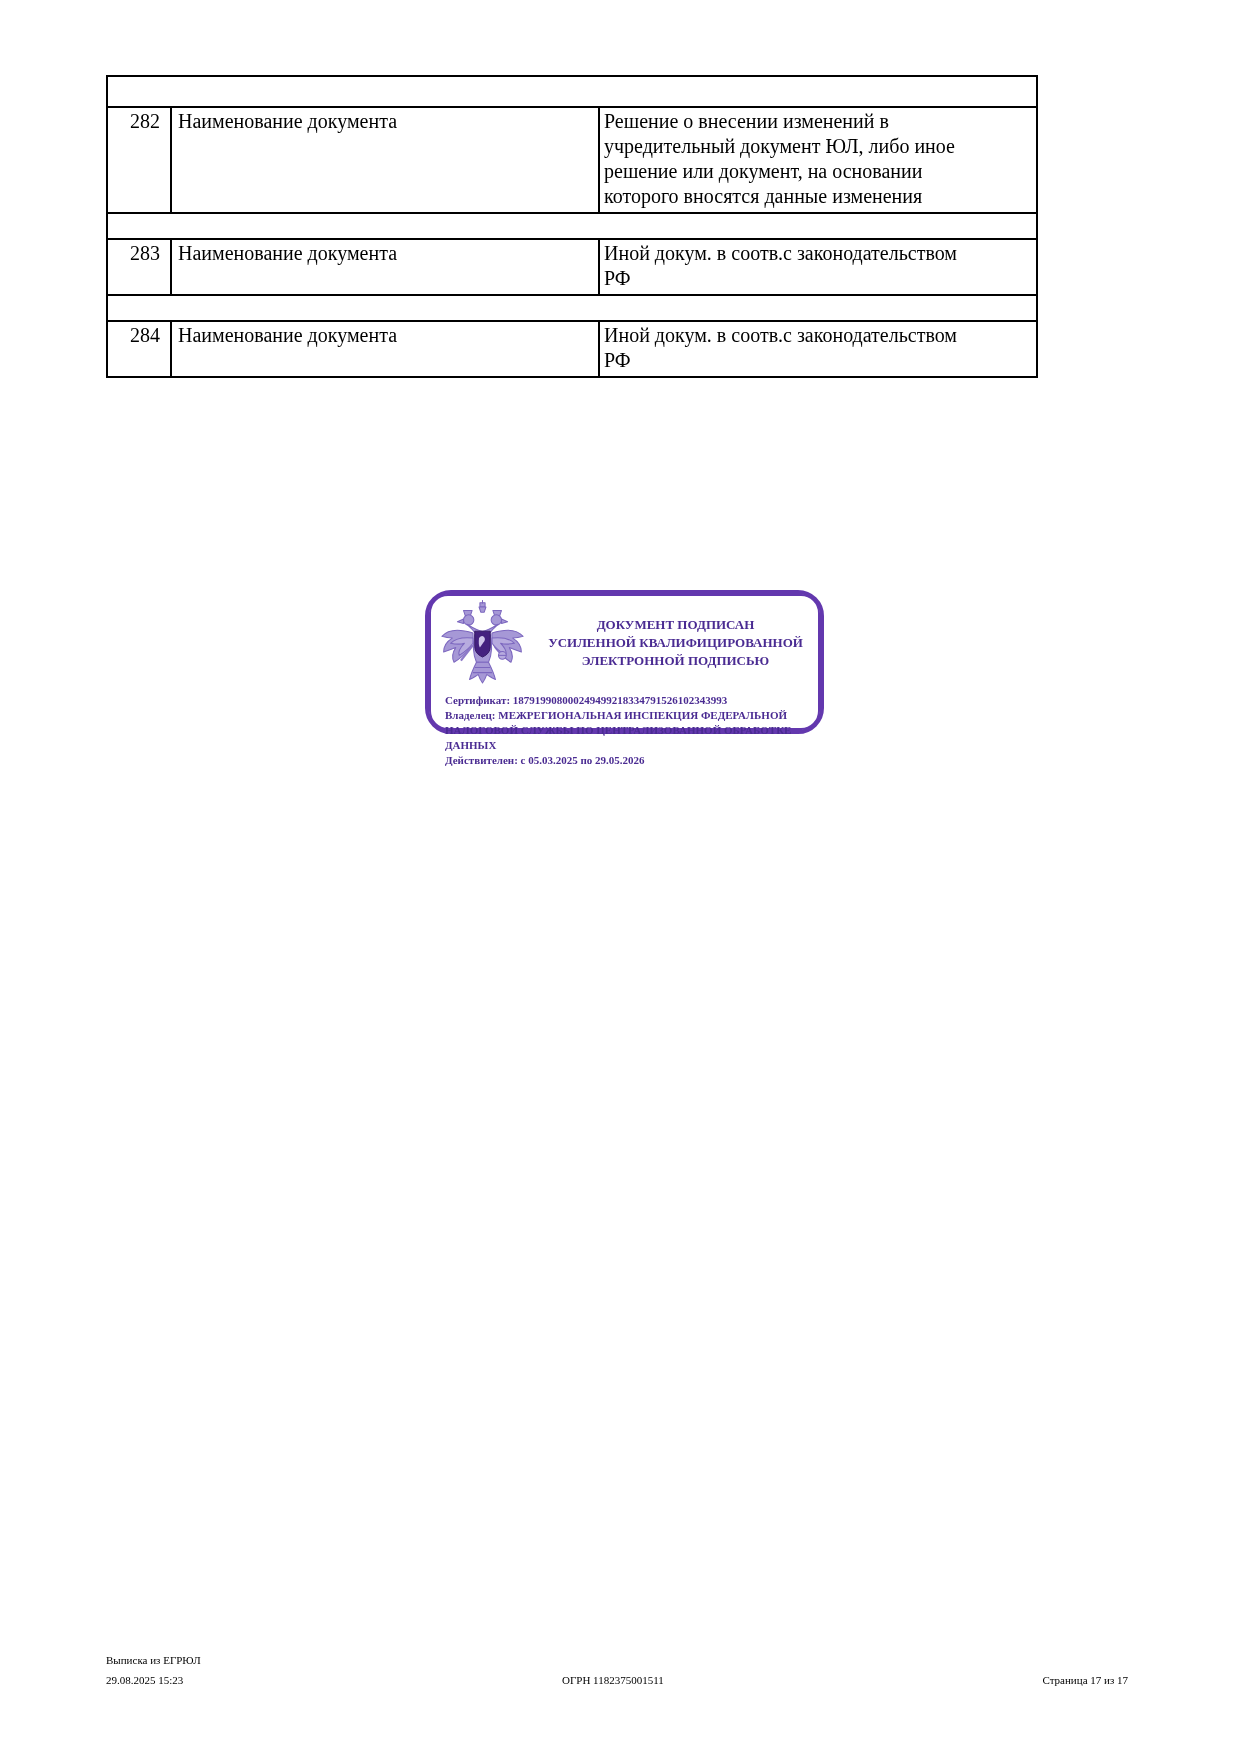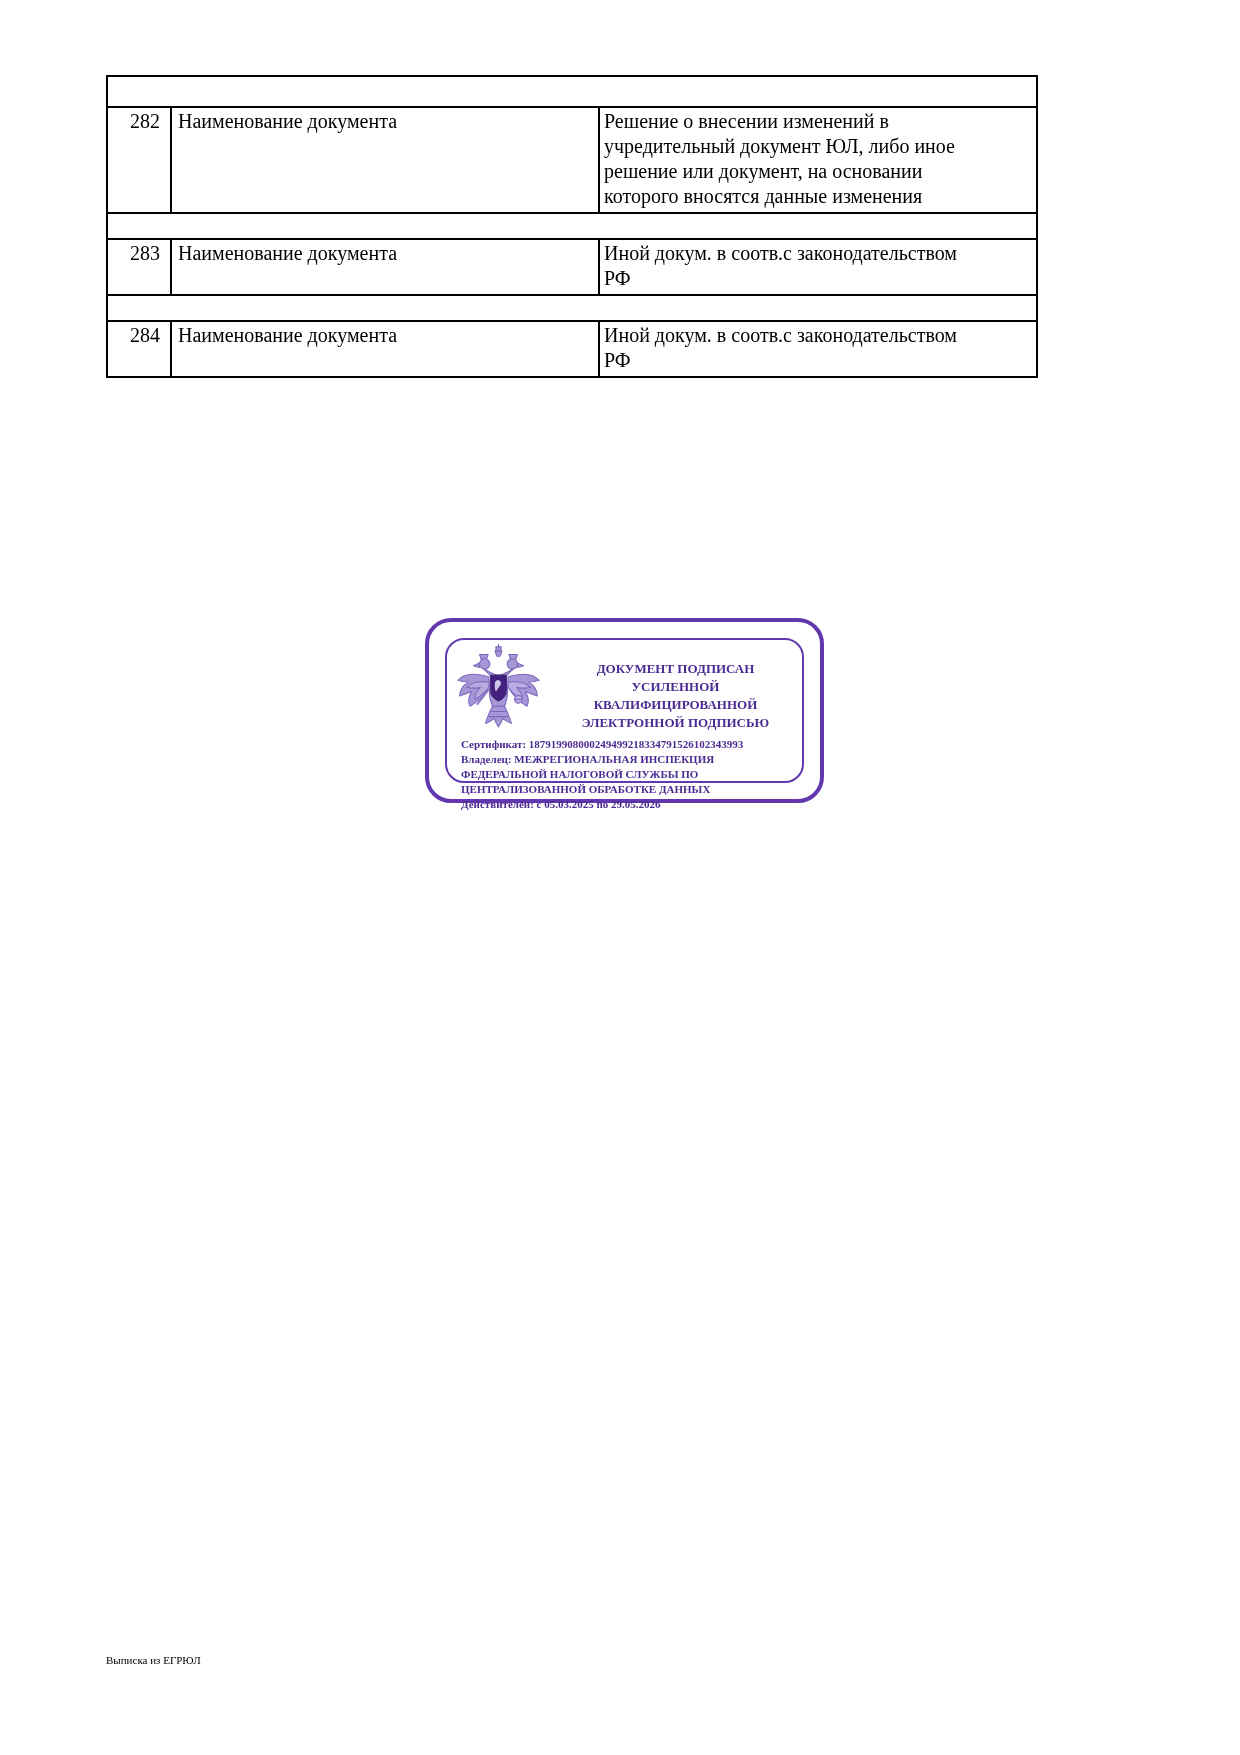--- a/index.html
+++ b/index.html
@@ -47,27 +47,26 @@
     word-spacing: 0.22em;
     text-align: left;
   }
 
   
   .stamp {
     position: absolute;
     left: 425px;
     top: 590px;
     width: 399px;
-    height: 185px;
+    height: 144px;
     box-sizing: border-box;
     border: 4px solid #6338ae;
     border-radius: 26px;
-    padding: 16px;
+    padding: 0;
     background: #fff;
-    margin-top: 28px;
   }
   .stamp-inner {
     position: relative;
     width: 100%;
     height: 100%;
     box-sizing: border-box;
     border: 2px solid #6338ae;
     border-radius: 19px;
     color: #4a2b92;
   }
@@ -212,15 +211,20 @@
         <div><span>Сертификат: </span><span>187919908000249499218334791526102343993</span></div>
         <div><span>Владелец: </span><span>МЕЖРЕГИОНАЛЬНАЯ ИНСПЕКЦИЯ ФЕДЕРАЛЬНОЙ НАЛОГОВОЙ СЛУЖБЫ ПО ЦЕНТРАЛИЗОВАННОЙ ОБРАБОТКЕ ДАННЫХ</span></div>
         <div><span>Действителен: </span><span>с 05.03.2025 по 29.05.2026</span></div>
       </div>
 
     </div>
   </div>
 
   <div class="footer">
     <div>Выписка из ЕГРЮЛ</div>
+    <div class="footer-row2">
+      <span class="f-left">29.08.2025 15:23</span>
+      <span class="f-center">ОГРН 1182375001511</span>
+      <span class="f-right">Страница 17 из 17</span>
+    </div>
   </div>
 
 </div>
 
 </body></html>

